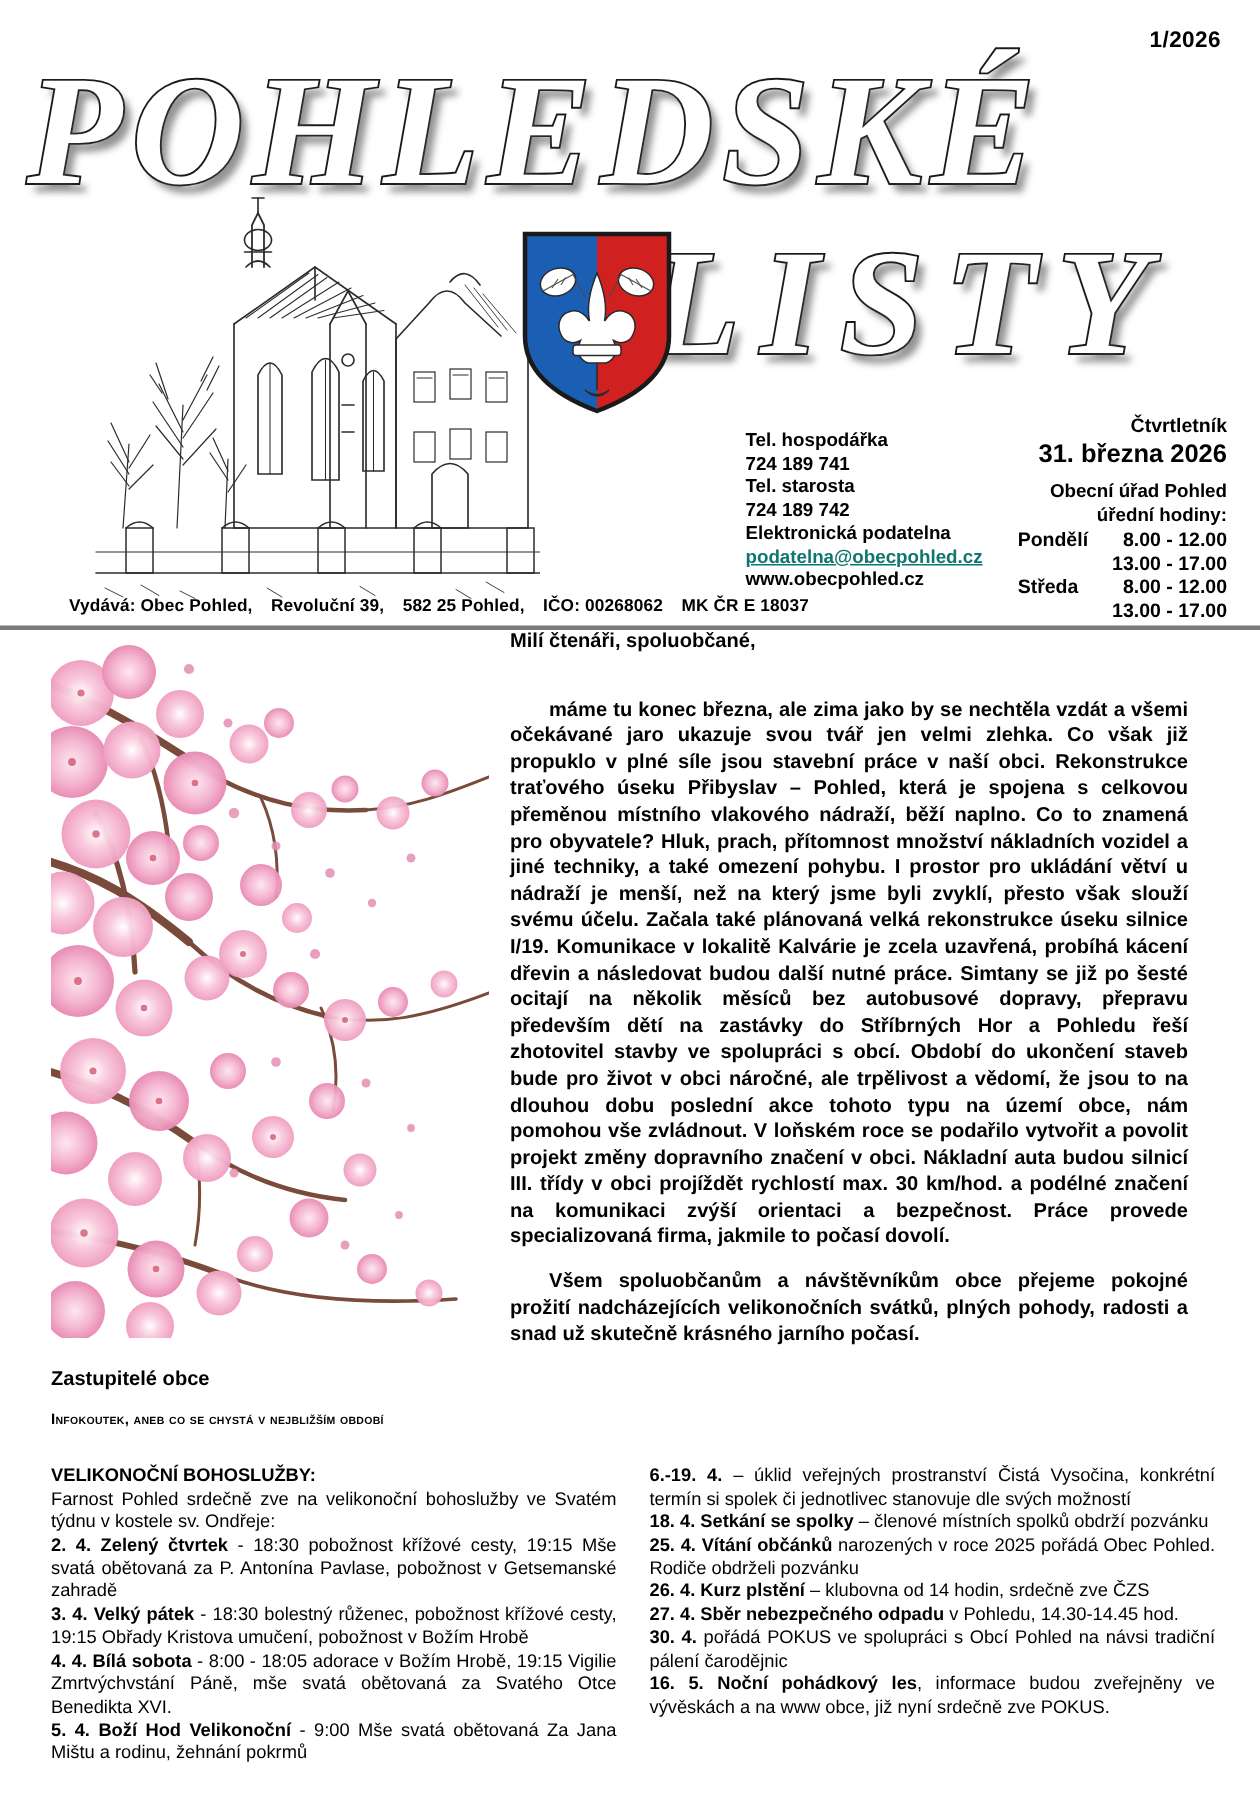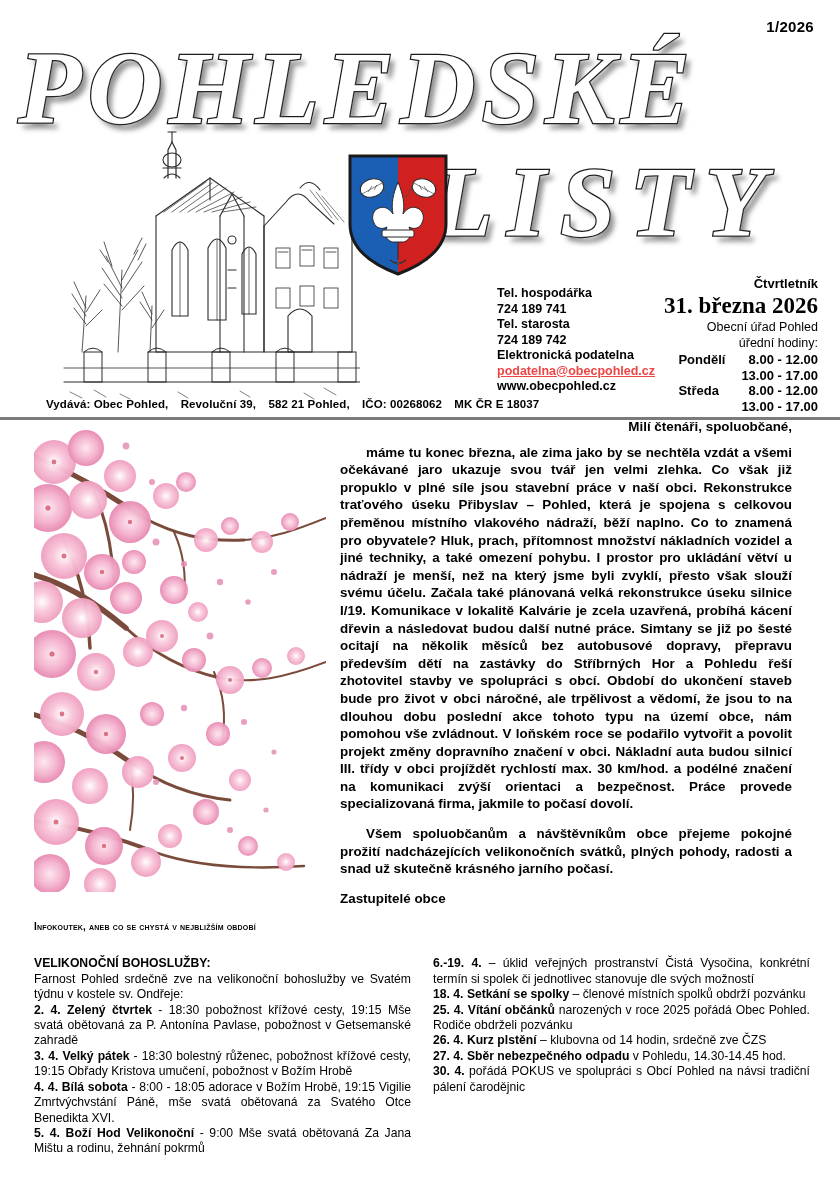--- a/index.html
+++ b/index.html
@@ -40,30 +40,30 @@
   .church{position:absolute;left:60px;top:120px;width:300px;height:285px;opacity:.92;}
 
   
   .erb{position:absolute;left:346px;top:152px;width:104px;height:126px;}
 
   
   .contact-left{
     position:absolute;left:497px;top:286px;
     font-size:12.5px;line-height:15.5px;font-weight:bold;
   }
-  .contact-left .mail a{color:#ef4444;text-decoration:underline;}
+  .contact-left .mail a{color:#0f766e;text-decoration:underline;}
   .contact-left .web{font-weight:bold;}
   .periodicity{
     position:absolute;right:14px;top:276px;text-align:right;
     font-size:13px;font-weight:bold;
   }
-  .issue-date{font-size:23px;font-weight:bold;margin-top:2px;font-family:Liberation Serif, serif;}
+  .issue-date{font-size:17px;font-weight:bold;margin-top:2px;}
   .office{
     position:absolute;right:14px;top:320px;text-align:right;
-    font-size:12.5px;font-weight:normal;line-height:15.5px;
+    font-size:12.5px;font-weight:bold;line-height:15.5px;
   }
   .hours-tbl{position:absolute;right:14px;top:352px;font-size:13px;font-weight:bold;border-collapse:collapse;}
   .hours-tbl td{padding:0 0 0 16px;line-height:15.5px;white-space:nowrap;}
   .hours-tbl td.day{text-align:left;padding-left:0;}
   .hours-tbl td.time{text-align:right;}
 
   .imprint{
     position:absolute;left:46px;top:398px;
     font-size:11.5px;font-weight:bold;letter-spacing:.1px;white-space:nowrap;
   }
@@ -75,21 +75,21 @@
   .article{position:relative;padding:0 40px 0 34px;}
   .blossom{
     float:left;width:292px;height:470px;margin:4px 14px 4px 0;
     position:relative;overflow:hidden;
   }
   .article p{
     margin:0 0 12px 0;
     font-size:13.4px;line-height:17.6px;
     font-weight:bold;text-align:justify;text-justify:inter-word;
   }
-  .article p.salut{text-align:right;margin-bottom:8px;}
+  .article p.salut{text-align:left;margin-bottom:28px;}
   .article p.indent{text-indent:26px;}
   .signoff{
     clear:none;text-align:right;font-size:13.4px;font-weight:bold;
     margin:0 0 4px 0;
   }
 
   
   .info-head{
     clear:both;
     margin:14px 0 10px 34px;
@@ -310,21 +310,21 @@
         <tr>
           <td class="day"></td>
           <td class="time">13.00 - 17.00</td>
         </tr>
       </tbody>
     </table>
 
     <div class="imprint">
       <span>Vydává: Obec Pohled,</span>
       <span>Revoluční 39,</span>
-      <span>582 21  Pohled,</span>
+      <span>582 25  Pohled,</span>
       <span>IČO: 00268062</span>
       <span>MK ČR E 18037</span>
     </div>
 
     <div class="rule"></div>
   </div>
 
   <div class="article">
 
     <svg class="blossom" viewBox="0 0 292 470" preserveAspectRatio="xMidYMid slice">
@@ -471,16 +471,17 @@
       <p><b>5. 4. Boží Hod Velikonoční</b><span> - 9:00 Mše svatá obětovaná Za Jana Mištu a rodinu, žehnání pokrmů</span></p>
     </div>
 
     <div class="col">
       <p><b>6.-19. 4.</b><span> – úklid veřejných prostranství Čistá Vysočina, konkrétní termín si spolek či jednotlivec stanovuje dle svých možností</span></p>
       <p><b>18. 4. Setkání se spolky</b><span> – členové místních spolků obdrží pozvánku</span></p>
       <p><b>25. 4. Vítání občánků</b><span> narozených v roce 2025 pořádá Obec Pohled. Rodiče obdrželi pozvánku</span></p>
       <p><b>26. 4. Kurz plstění</b><span> – klubovna od 14 hodin, srdečně zve ČZS</span></p>
       <p><b>27. 4. Sběr nebezpečného odpadu</b><span> v Pohledu, 14.30-14.45 hod.</span></p>
       <p><b>30. 4.</b><span> pořádá POKUS ve spolupráci s Obcí Pohled na návsi tradiční pálení čarodějnic</span></p>
+      <p><b>16. 5. Noční pohádkový les</b><span>, informace budou zveřejněny ve vývěskách a na www obce, již nyní srdečně zve POKUS.</span></p>
     </div>
   </div>
 
 </div>
 
 </body></html>

